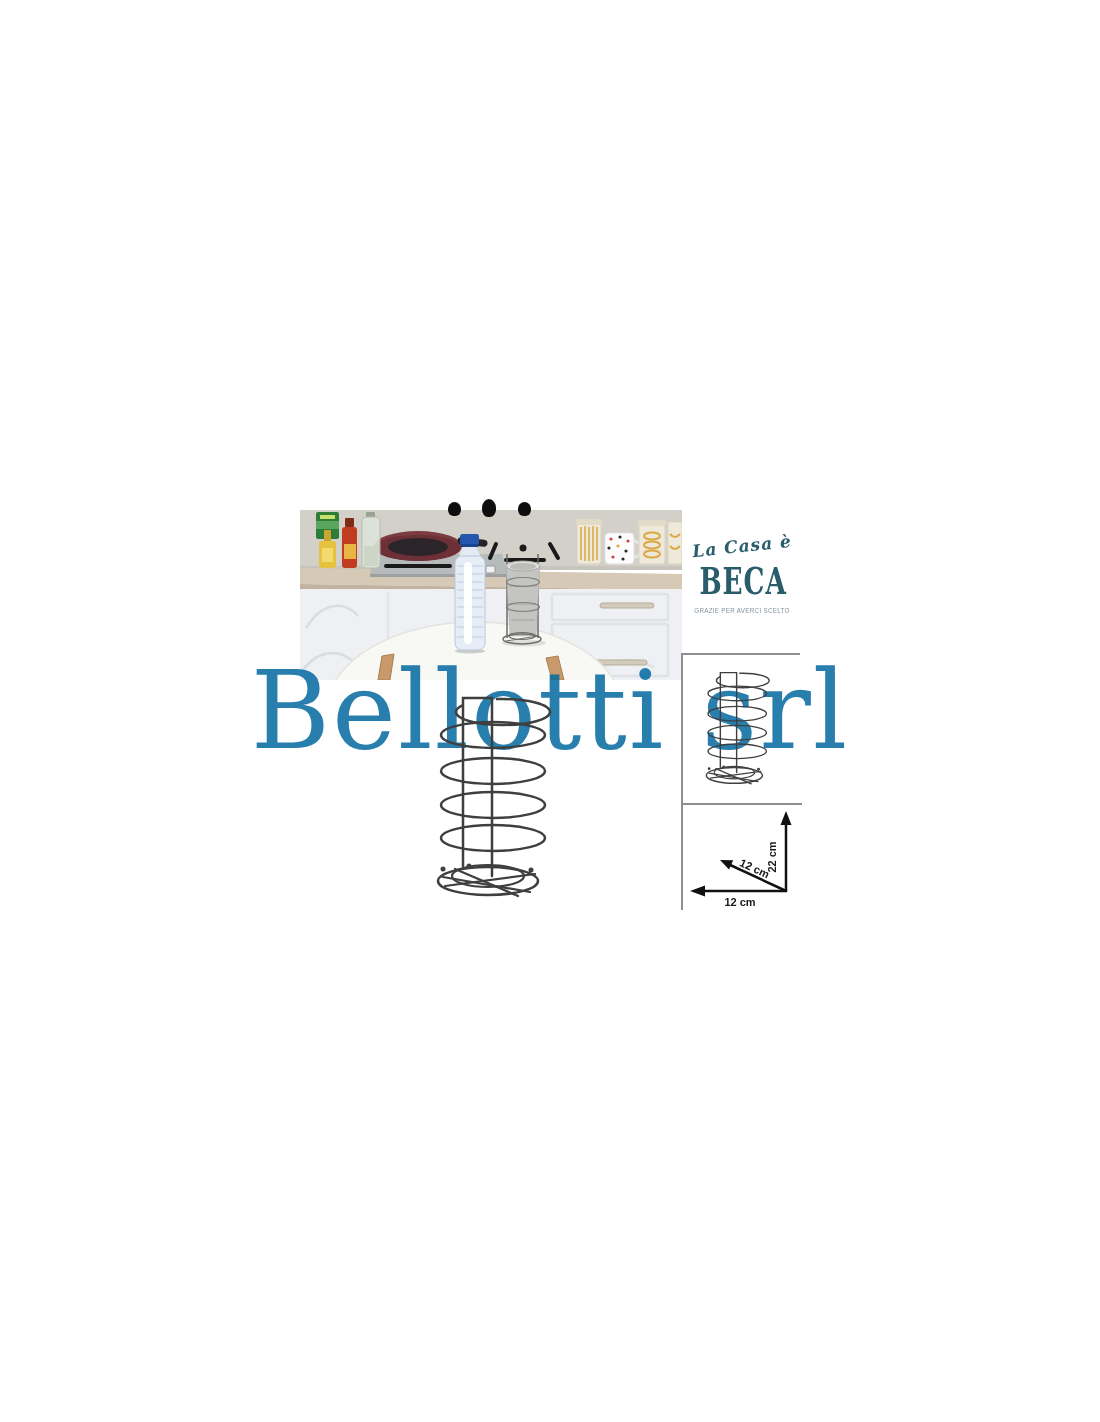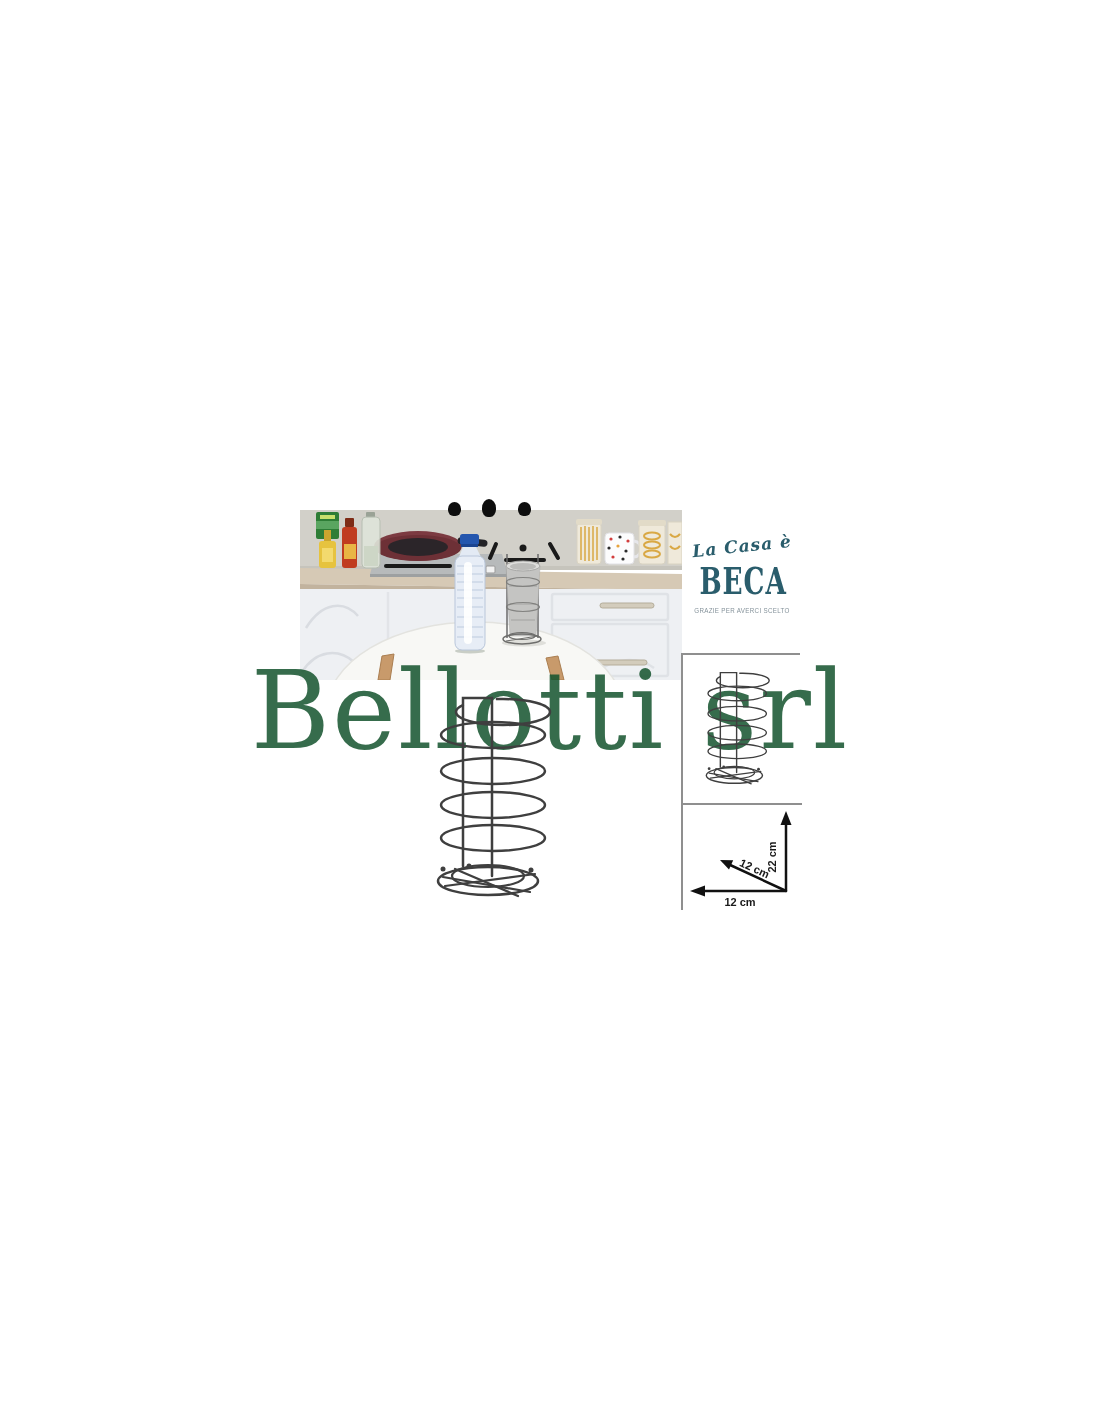--- a/index.html
+++ b/index.html
@@ -21,21 +21,21 @@
   .logo-script{position:absolute;left:0;right:0;top:0;font-family:"DejaVu Serif",serif;font-style:italic;
                font-weight:600;font-size:17px;letter-spacing:1px;transform:rotate(-6deg);}
   .logo-name{position:absolute;left:0;right:0;top:26px;font-family:"DejaVu Serif",serif;font-weight:700;
              font-size:31px;line-height:1;letter-spacing:1px;transform:scale(0.85,1.22);transform-origin:50% 0;}
   .logo-tagline{position:absolute;left:-20px;right:-20px;top:70px;font-size:8px;color:#84929a;
                 letter-spacing:0.4px;white-space:nowrap;transform:scale(0.78,0.95);transform-origin:50% 0;}
 
   
   .watermark{position:absolute;left:550px;top:657px;transform:translateX(-50%);z-index:5;
              font-family:"DejaVu Serif",serif;font-size:108px;line-height:1;letter-spacing:2px;
-             color:#14532d;opacity:.85;white-space:nowrap;}
+             color:#0369a1;opacity:.85;white-space:nowrap;}
 
   
   .vline{position:absolute;left:681px;top:653px;width:2px;height:257px;background:#8f8f8f;z-index:6;}
   .hline-top{position:absolute;left:681px;top:653px;width:119px;height:2px;background:#8f8f8f;z-index:6;}
   .hline-bottom{position:absolute;left:681px;top:803px;width:121px;height:2px;background:#8f8f8f;z-index:6;}
 
   
   .main-product{position:absolute;left:425px;top:688px;width:130px;height:210px;z-index:7;}
   .thumb-product{position:absolute;left:699px;top:667px;width:73px;height:118px;z-index:7;}
 

